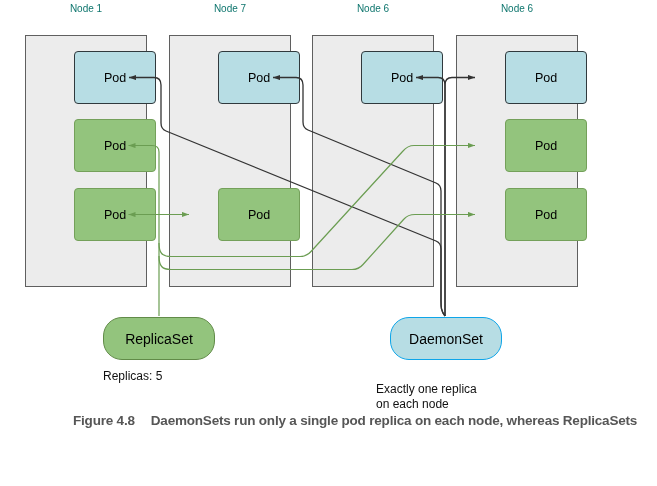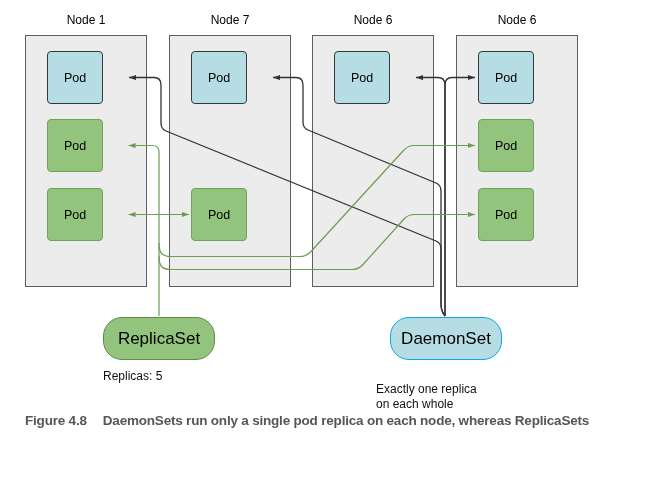--- a/index.html
+++ b/index.html
@@ -4,53 +4,53 @@
 <style>
   html,body { margin:0; padding:0; background:#ffffff; }
   body { width:657px; height:486px; position:relative; overflow:hidden;
          font-family:"Liberation Sans", sans-serif; color:#000; }
 
   
   .node-box { position:absolute; top:35px; width:122px; height:252px;
               background:var(--node_fill,#ececec); border:1px solid #5f5f5f; box-sizing:border-box; }
   .nx1 { left:25px; } .nx2 { left:169px; } .nx3 { left:312px; } .nx4 { left:456px; }
 
-  .node-label { position:absolute; top:13px; width:122px; text-align:center;
-                font-size:12px; color:#000000; }
+  .node-label { position:absolute; top:3px; width:122px; text-align:center;
+                font-size:10px; color:#0f766e; }
 
   
-  .pod { position:absolute; width:56px; height:53px; border-radius:4px;
+  .pod { position:absolute; width:82px; height:53px; border-radius:4px;
          display:flex; align-items:center; justify-content:center;
-         font-size:12.5px; box-sizing:border-box; }
+         font-size:12.5px; box-sizing:border-box;margin-left:27px; }
   .pod.blue  { background:var(--daemon_pod_fill,#b7dde4); border:1px solid #30393d; }
   .pod.green { background:var(--replica_pod_fill,#93c47d); border:1px solid #74a05a; }
   .px1 { left:47px; } .px2 { left:191px; } .px3 { left:334px; } .px4 { left:478px; }
   .r1 { top:51px; } .r2 { top:119px; } .r3 { top:188px; }
 
   
   .ctrl-box { position:absolute; top:317px; width:112px; height:43px;
               display:flex; align-items:center; justify-content:center;
-              font-size:17px; box-sizing:border-box;border-radius:19px; }
+              font-size:14px; box-sizing:border-box;border-radius:19px; }
   .replicaset-box { left:103px; background:var(--replica_pod_fill,#93c47d); border:1px solid #618b48; }
   .daemonset-box  { left:390px; background:var(--daemon_pod_fill,#b7dde4); border:1px solid #0ea5e9; }
 
   .annotation { position:absolute; font-size:12px; color:#111; line-height:15px; }
   .rs-note { left:103px; top:369px; width:112px; }
   .ds-note { left:376px; top:382px; width:140px; }
 
   
   svg.wires { position:absolute; left:0; top:0; pointer-events:none; }
   .wire-d { stroke:var(--daemon_line,#333333); stroke-width:1.3; fill:none; }
   .wire-r { stroke:var(--replica_line,#6b9d52); stroke-width:1.2; fill:none; }
 
   
   .figure-caption { position:absolute; left:25px; top:410px; width:600px;
                     font-weight:bold; font-size:13.5px; line-height:21px;
                     color:#565656; letter-spacing:-0.2px; }
-  .cap-label { margin-right:16px; }
+  .cap-label { margin-right:16px;margin-left:48px; }
 </style>
 </head>
 <body>
 
 <div class="node-label nx1">Node 1</div>
 <div class="node-label nx2">Node 7</div>
 <div class="node-label nx3">Node 6</div>
 <div class="node-label nx4">Node 6</div>
 
 <div class="node-box nx1"></div>
@@ -70,21 +70,21 @@
 <div class="pod blue px4 r1">Pod</div>
 <div class="pod green px4 r2">Pod</div>
 <div class="pod green px4 r3">Pod</div>
 
 <div class="ctrl-box replicaset-box">ReplicaSet</div>
 <div class="ctrl-box daemonset-box">DaemonSet</div>
 
 <div class="annotation rs-note">Replicas: 5</div>
 <div class="annotation ds-note">
   <div>Exactly one replica</div>
-  <div>on each whole</div>
+  <div>on each node</div>
 </div>
 
 <svg class="wires" width="657" height="486" viewBox="0 0 657 486">
   <defs>
     <marker id="ab" markerUnits="userSpaceOnUse" markerWidth="8" markerHeight="6" refX="7" refY="2.6" orient="auto">
       <path d="M0,0 L7,2.6 L0,5.2 Z" fill="#333333"></path>
     </marker>
     <marker id="ag" markerUnits="userSpaceOnUse" markerWidth="8" markerHeight="6" refX="7" refY="2.6" orient="auto">
         <path d="M0,0 L7,2.6 L0,5.2 Z" fill="#6b9d52"></path>
       </marker>

